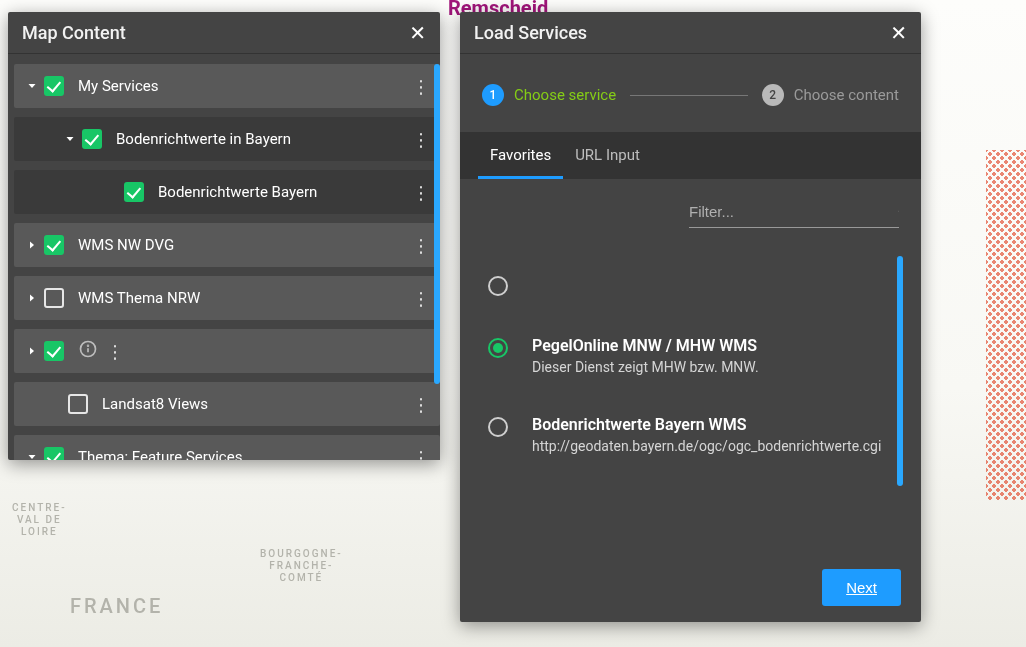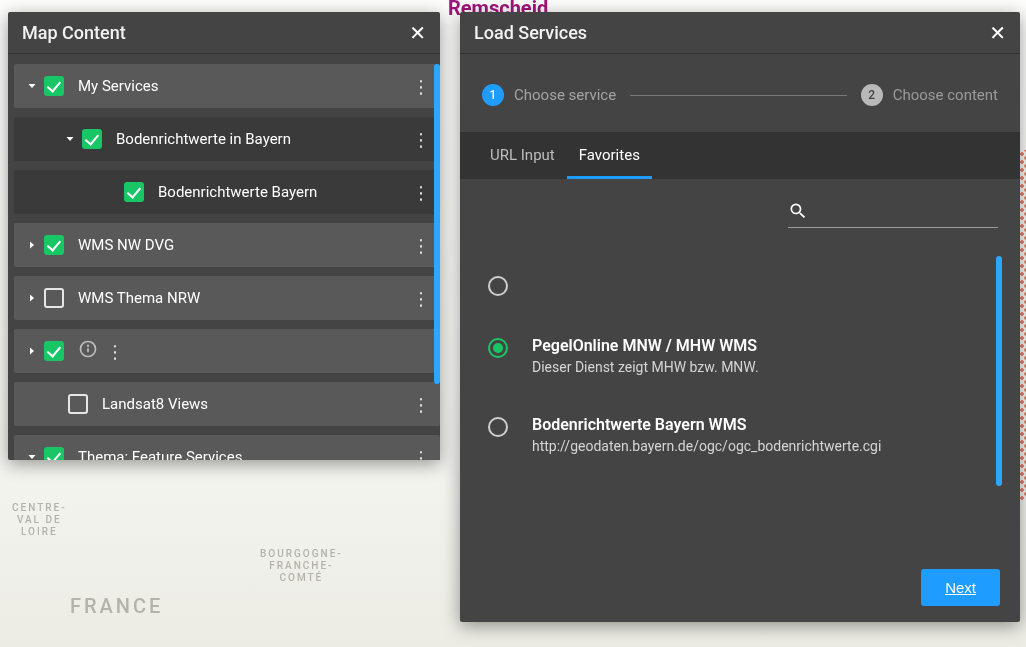--- a/index.html
+++ b/index.html
@@ -56,30 +56,30 @@
   }
   .cbx.checked { background:#18c666; }
   .cbx.checked::after { content:""; width:6px; height:11px; border:solid #fff; border-width:0 2.5px 2.5px 0; transform:rotate(40deg) translate(-1px,-1px); }
   .cbx.unchecked { border:2px solid #e6e6e6; }
   .row .lbl { flex:1; font-size:15px; color:#fff; }
   .row .lbl.dim { color:#bdbdbd; }
   .row .info-icon { width:22px; margin-right:6px; color:#bdbdbd; }
   .row .dots { width:18px; color:#e6e6e6; font-size:18px; text-align:center; }
 
   
-  .ls-panel { left: 460px; top: 12px; width: 560px; height: 610px; }
+  .ls-panel { left: 460px; top: 12px; width: 461px; height: 610px; }
   .ls-body { flex:1; display:flex; flex-direction:column; padding: 20px 18px 14px 18px; }
 
   .stepper { display:flex; align-items:center; margin: 10px 4px 26px 4px; }
   .step { display:flex; align-items:center; gap:10px; }
   .step-num { width:22px; height:22px; border-radius:50%; display:flex; align-items:center; justify-content:center; font-size:12px; font-weight:500; }
   .step-num.active { background:#1e9cff; color:#fff; }
   .step-num.inactive { background:#b9b9b9; color:#444; }
   .step-label { font-size:15px; }
-  .step-label.active { color:#a3a3a3;text-align:center; }
+  .step-label.active { color:#84cc16;text-align:center; }
   .step-label.inactive { color:#9a9a9a; }
   .step-line { flex:1; height:1px; background:#777; margin:0 14px; }
 
   .tabs-bar { background:#333; display:flex; padding:0 18px; margin:0 -18px; }
   .tab { padding:14px 12px 12px 12px; font-size:15px; color:#bdbdbd; cursor:pointer; border-bottom:3px solid transparent; }
   .tab.active { color:#fff; border-bottom-color:#1e9cff; }
 
   .filter-row { display:flex; justify-content:flex-end; align-items:center; margin:20px 4px 6px 4px; }
   .filter-wrap { display:flex; align-items:center; gap:10px; border-bottom:1px solid #999; padding:2px 0 6px 0; width:210px; }
   .filter-input { flex:1; background:transparent; border:none; outline:none; color:#fff; font-size:15px; }
@@ -218,26 +218,27 @@
         <div class="step-label active">Choose service</div>
       </div>
       <div class="step-line"></div>
       <div class="step">
         <div class="step-num inactive">2</div>
         <div class="step-label inactive">Choose content</div>
       </div>
     </div>
 
     <div class="tabs-bar">
+      <div class="tab active">Favorites</div>
       <div class="tab">URL Input</div>
-      <div class="tab active">Favorites</div>
     </div>
 
     <div class="filter-row">
       <div class="filter-wrap">
+        <input class="filter-input" placeholder="Filter..." style="">
         <svg class="search-svg" viewBox="0 0 24 24">
             <path d="M15.5 14h-.79l-.28-.27A6.471 6.471 0 0016 9.5 6.5 6.5 0 109.5 16c1.61 0 3.09-.59 4.23-1.57l.27.28v.79l5 4.99L20.49 19l-4.99-5zm-6 0C7.01 14 5 11.99 5 9.5S7.01 5 9.5 5 14 7.01 14 9.5 11.99 14 9.5 14z"></path>
           </svg>
       </div>
     </div>
 
     <div class="svc-list">
       <div id="svc-items">
           <div class="svc-item">
             <div class="radio"></div>

